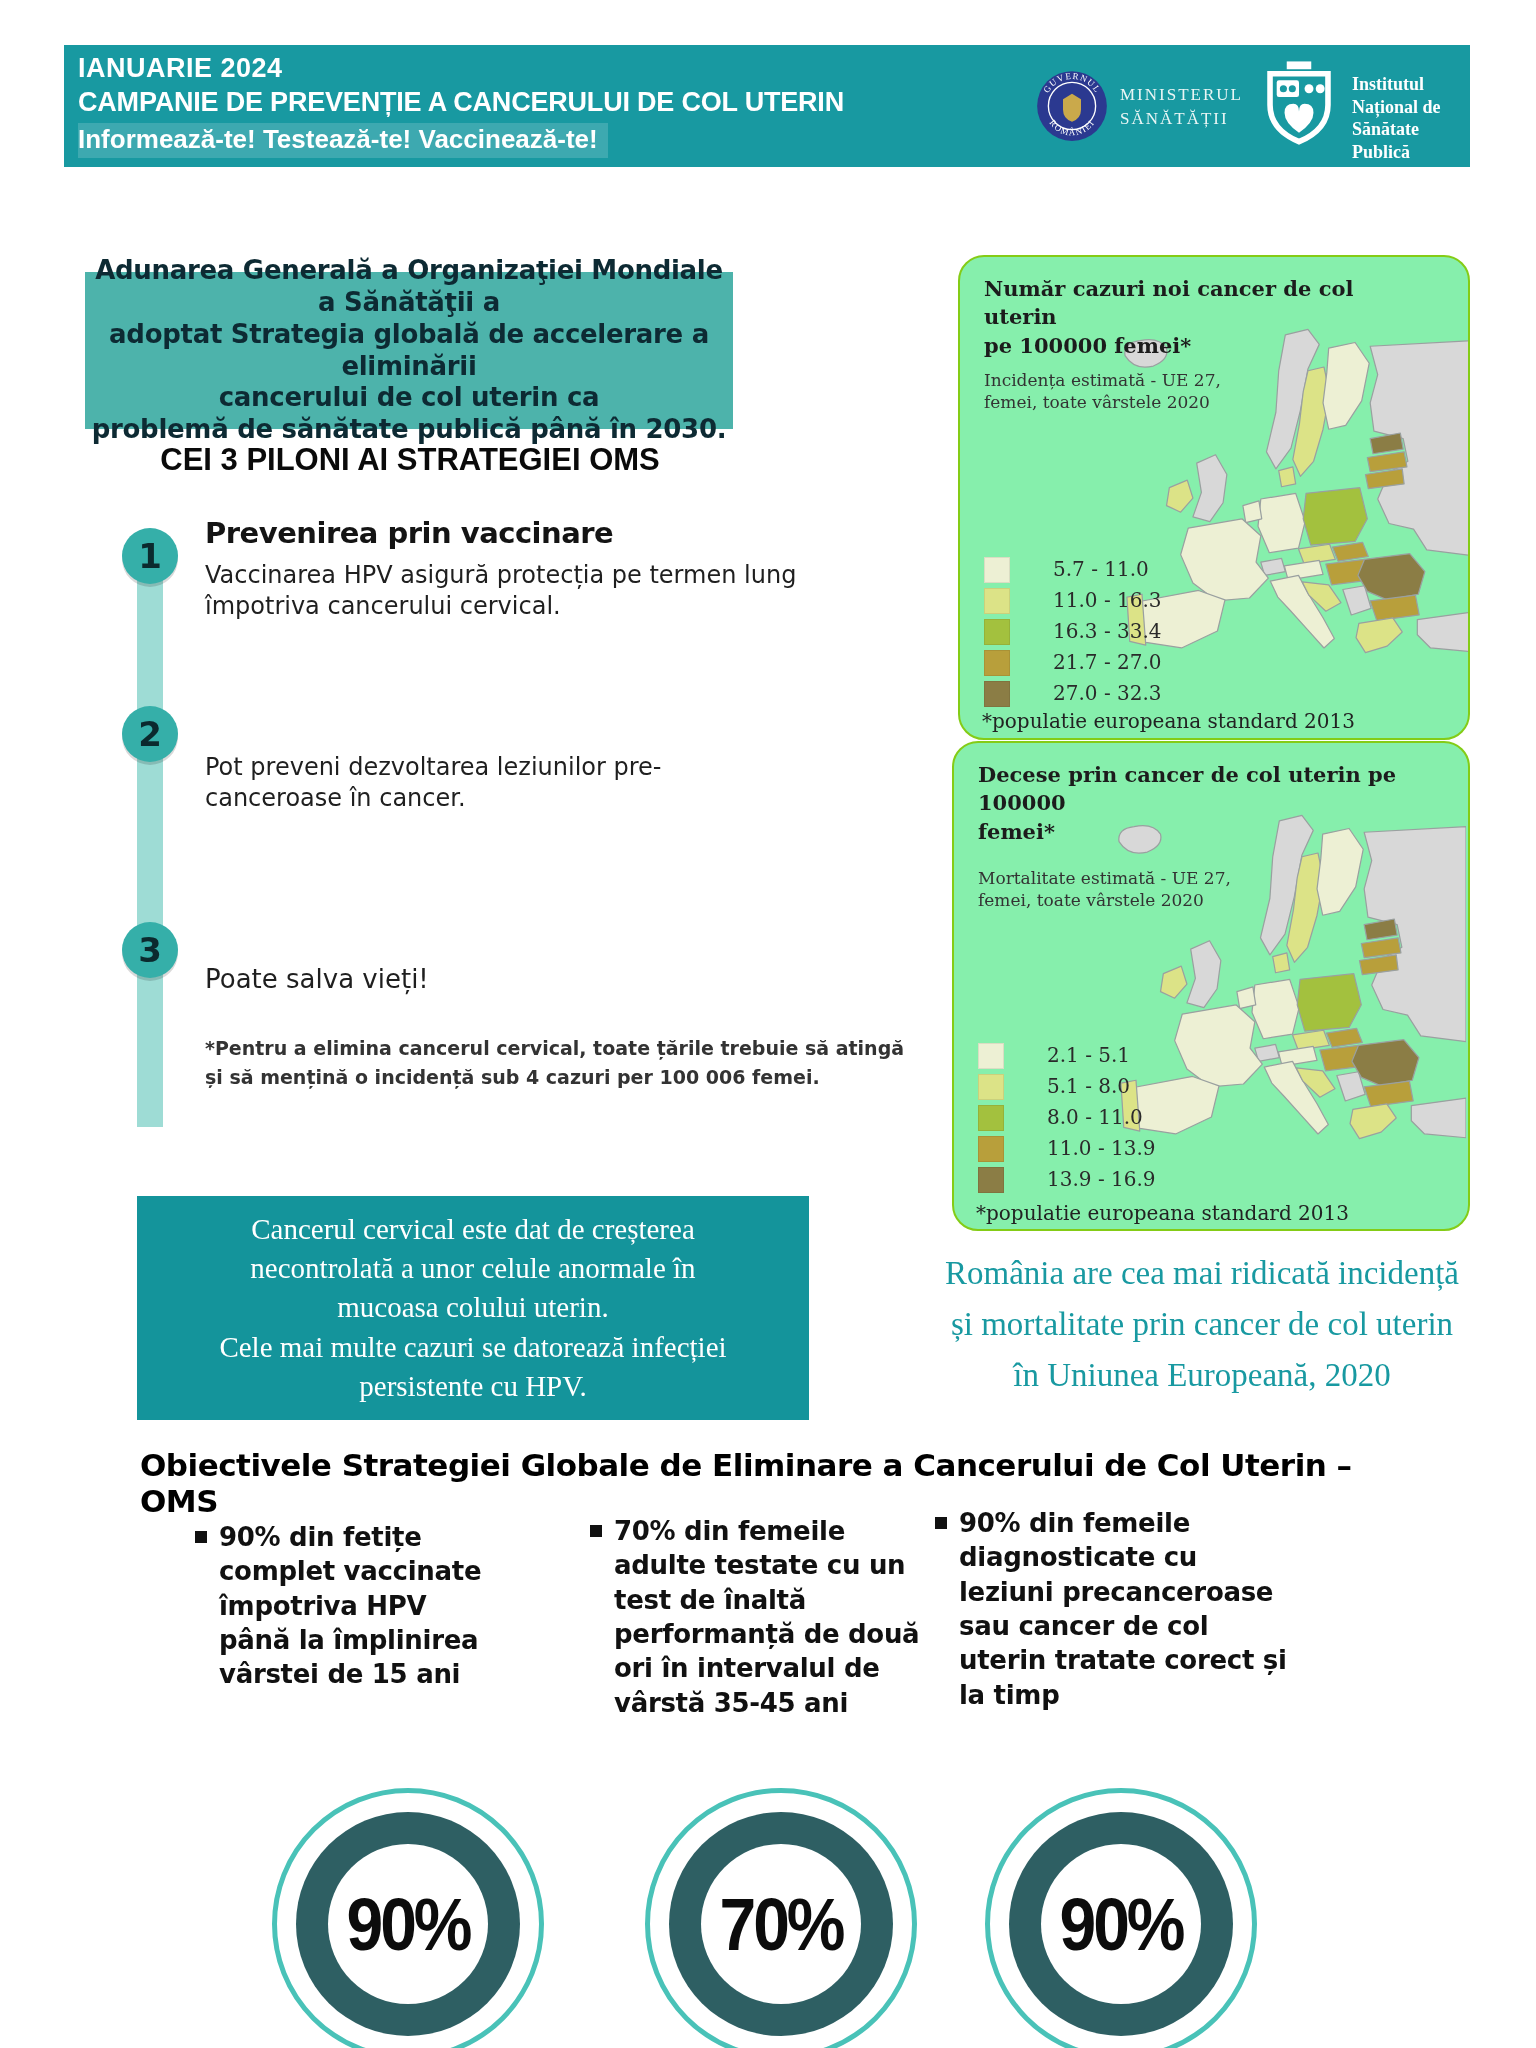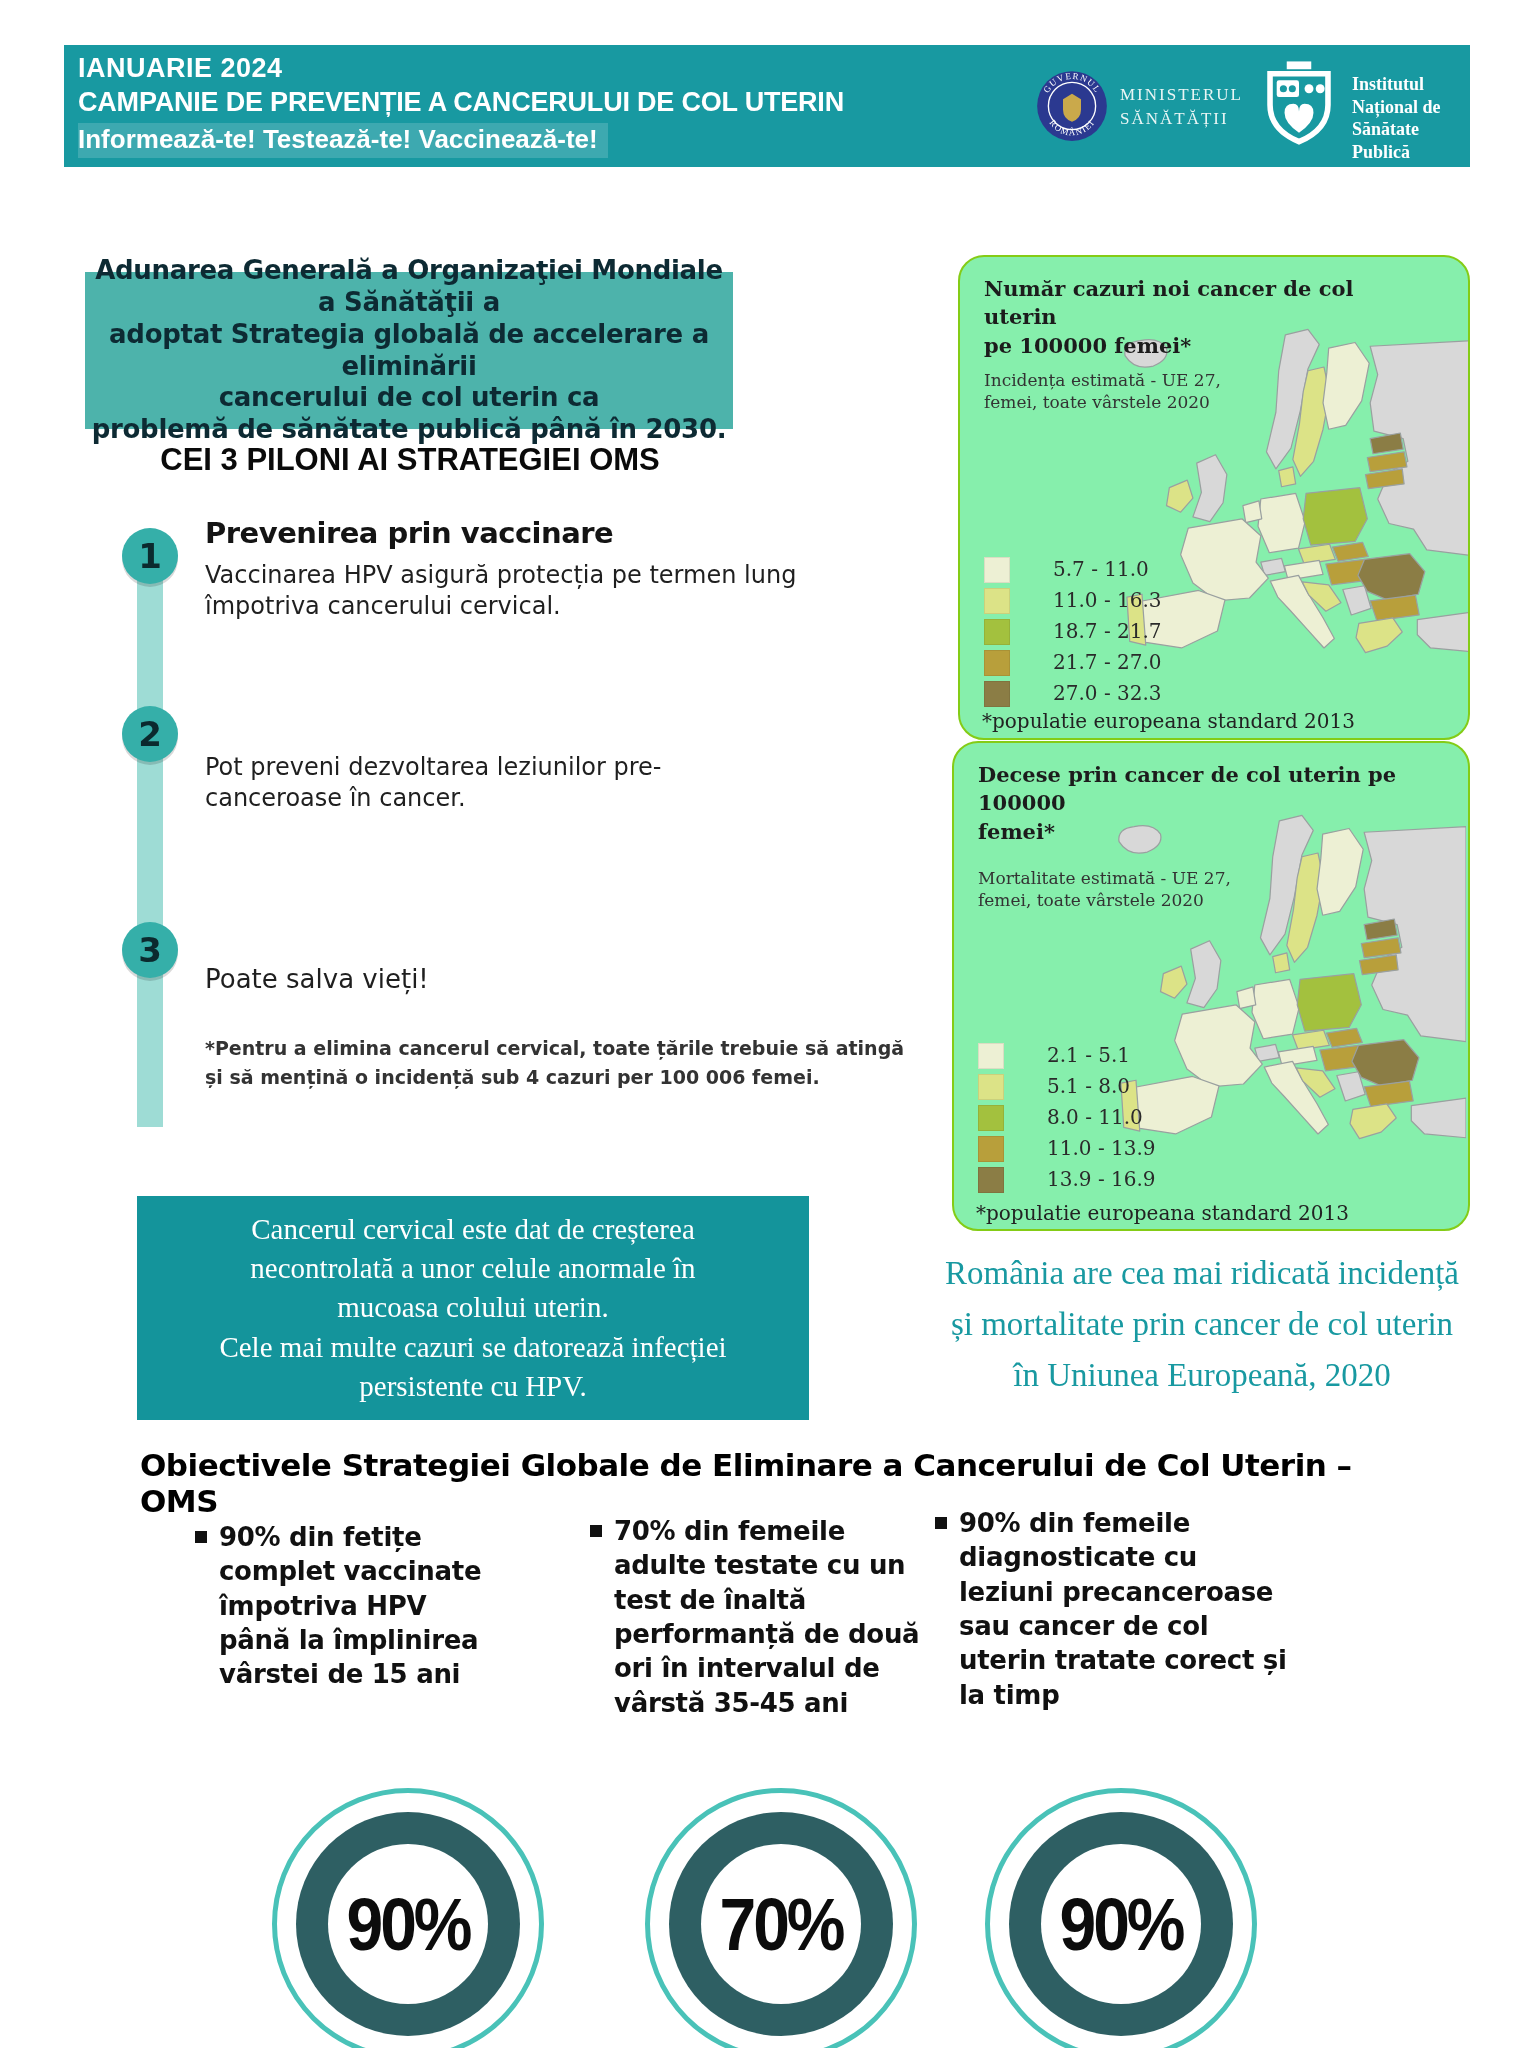--- a/index.html
+++ b/index.html
@@ -192,21 +192,21 @@
       <div class="legend-row">
           <div class="legend-swatch" style="background:var(--c1)"></div>
           <div class="legend-label">5.7 - 11.0</div>
         </div>
       <div class="legend-row">
           <div class="legend-swatch" style="background:var(--c2)"></div>
           <div class="legend-label">11.0 - 16.3</div>
         </div>
       <div class="legend-row">
           <div class="legend-swatch" style="background:var(--c3)"></div>
-          <div class="legend-label">18.7 - 21.7</div>
+          <div class="legend-label">16.3 - 33.4</div>
         </div>
       <div class="legend-row">
           <div class="legend-swatch" style="background:var(--c4)"></div>
           <div class="legend-label">21.7 - 27.0</div>
         </div>
       <div class="legend-row">
           <div class="legend-swatch" style="background:var(--c5)"></div>
           <div class="legend-label">27.0 - 32.3</div>
         </div>
     </div>

